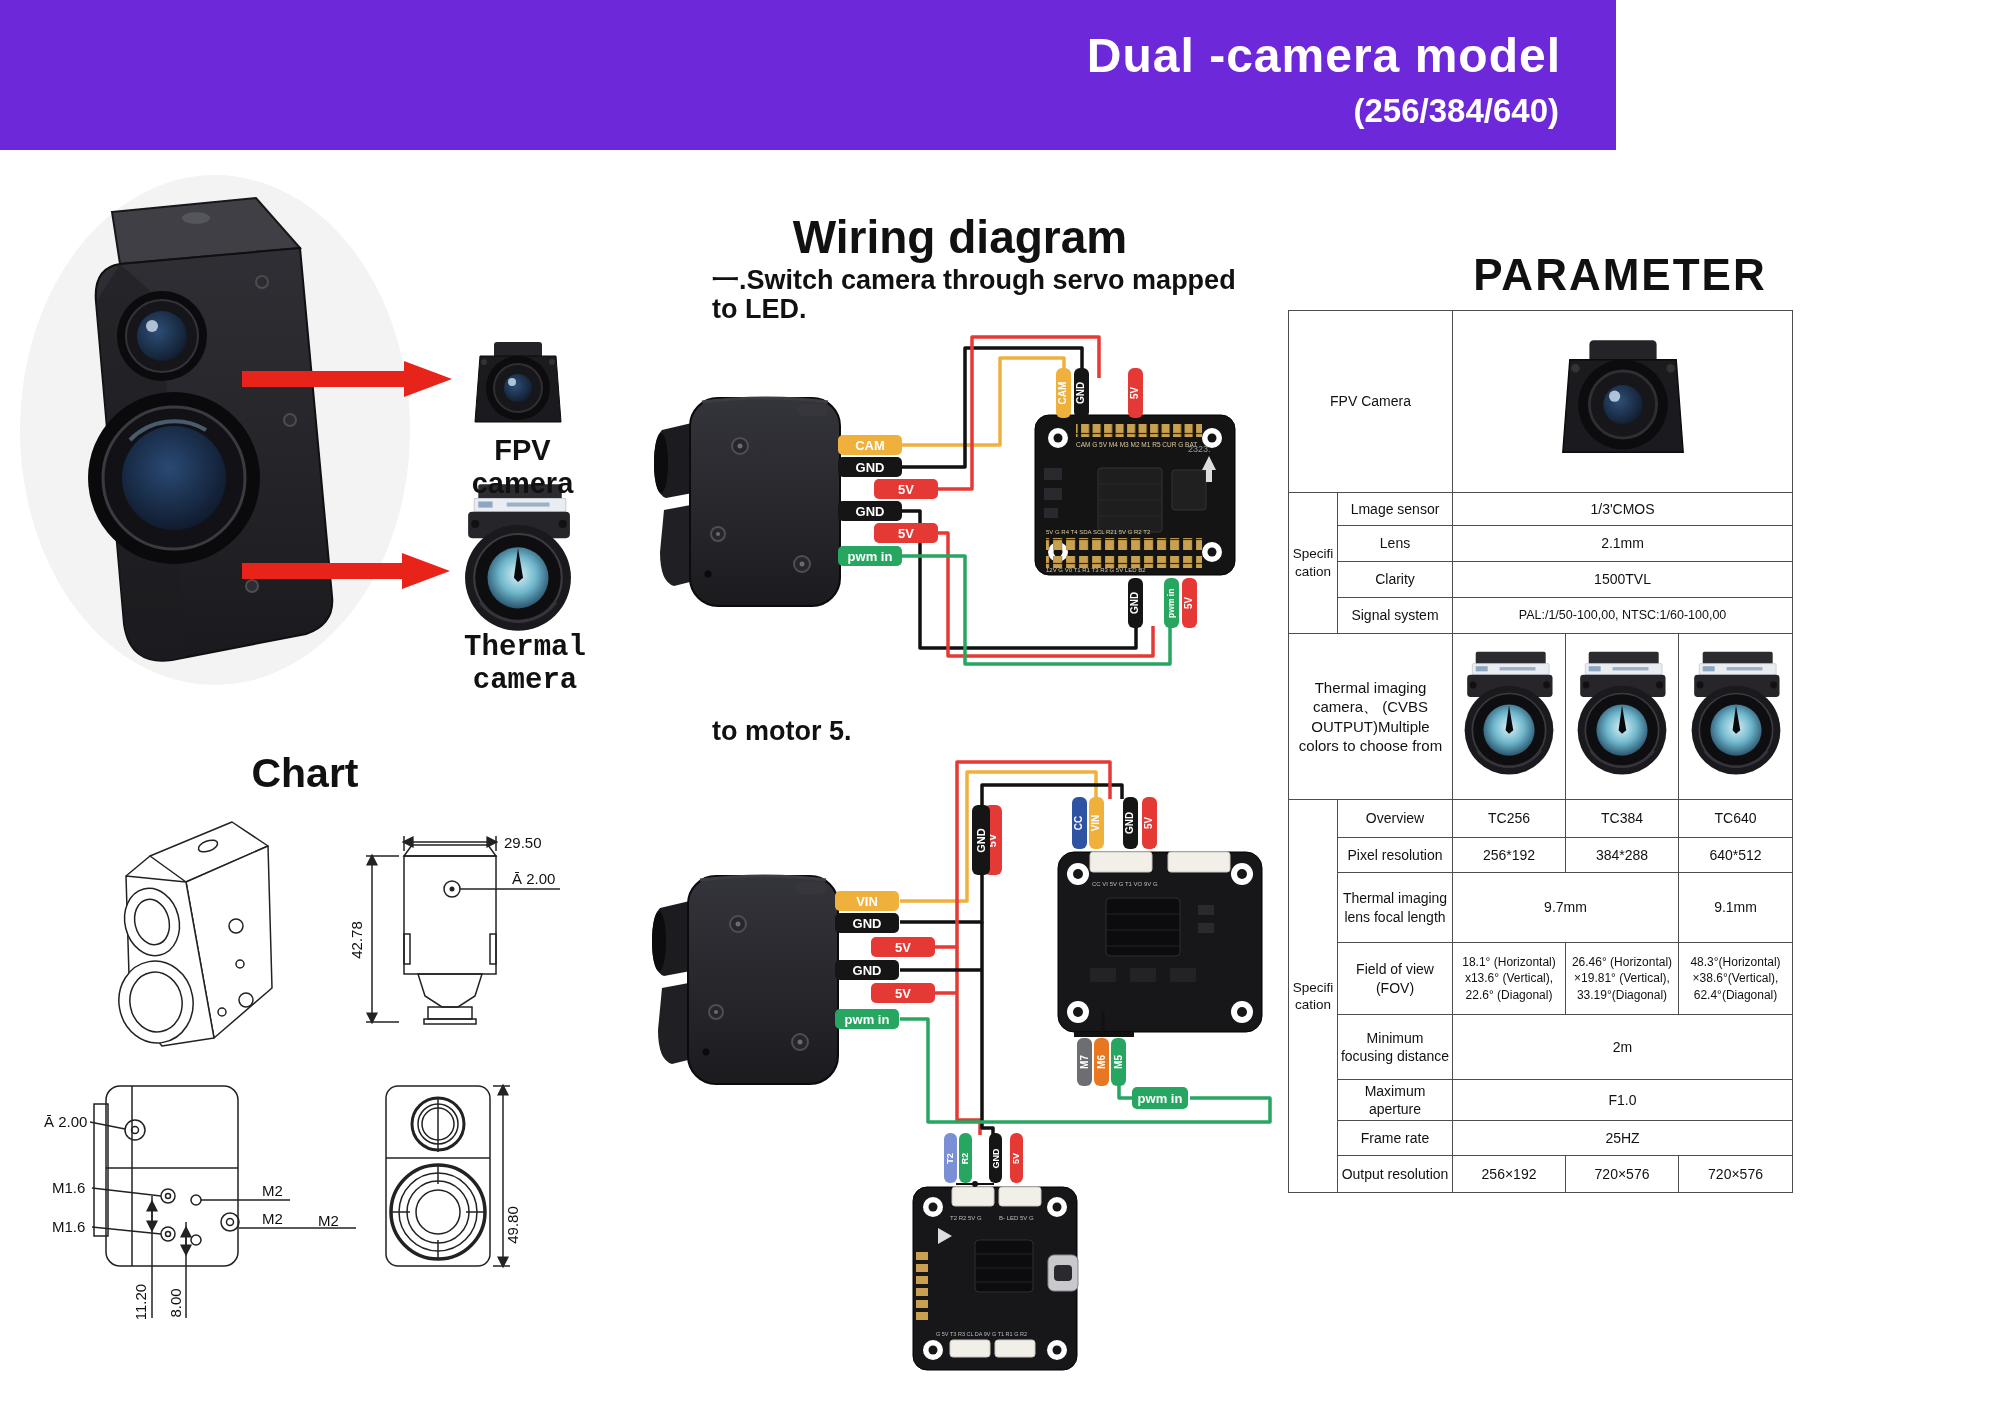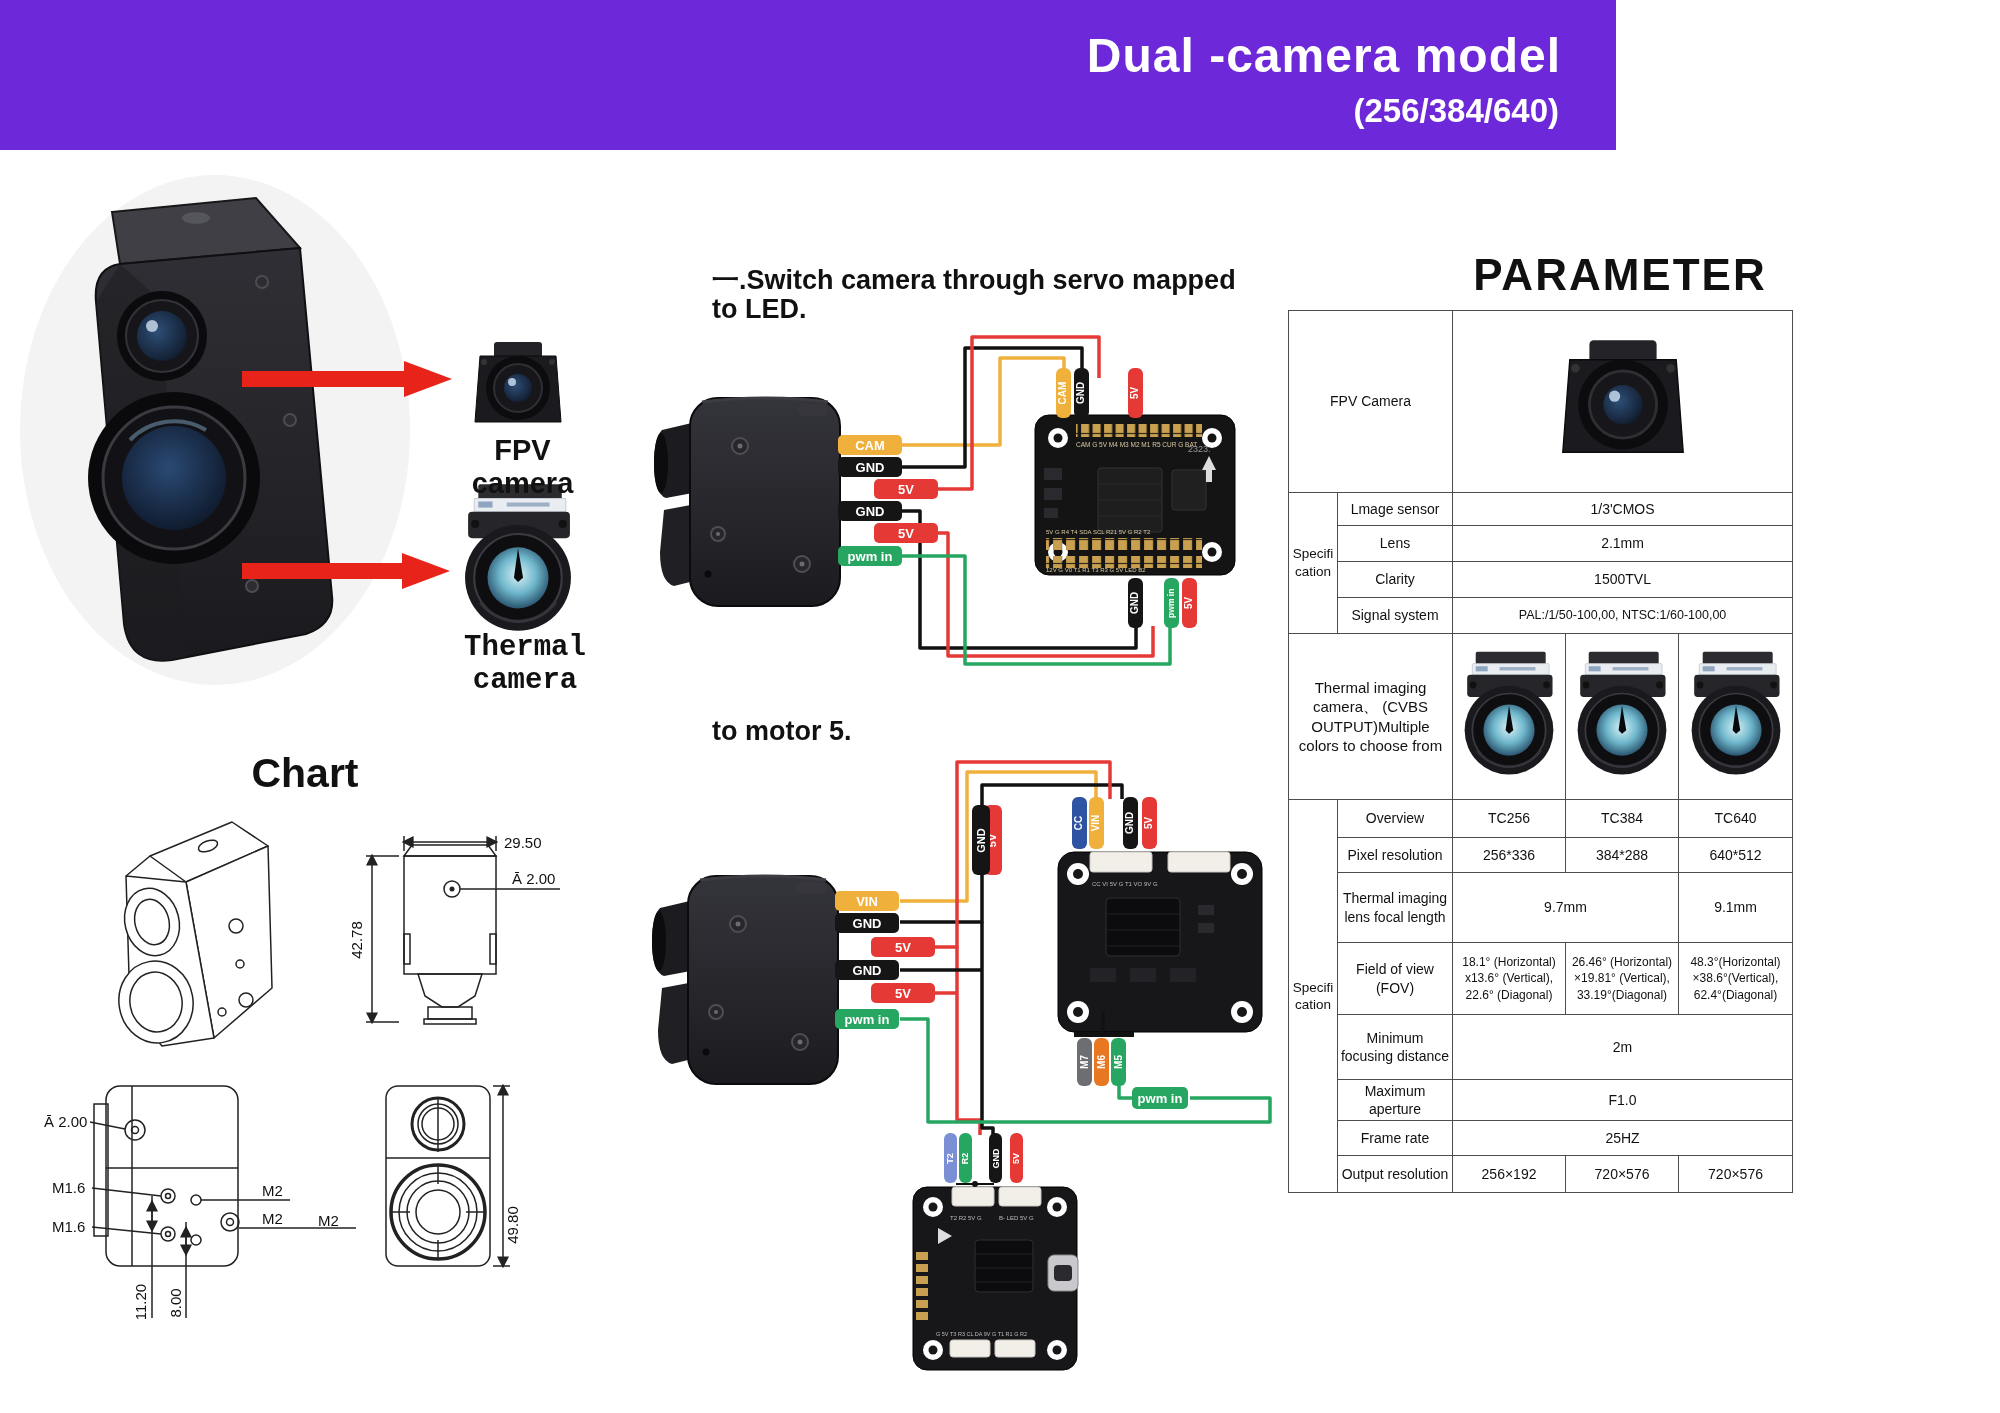--- a/index.html
+++ b/index.html
@@ -377,20 +377,21 @@
   </svg>
 
   <div class="header">
     <div class="hd-title">Dual -camera model</div>
     <div class="hd-sub">(256/384/640)</div>
   </div>
 
   <div class="lbl-fpv">FPV camera</div>
   <div class="lbl-thermal">Thermal camera</div>
   <div class="h-chart">Chart</div>
+  <div class="h-wiring">Wiring diagram</div>
   <div class="h-sec" style="top:262px;">一.Switch camera through servo mapped</div>
   <div class="h-sec" style="top:294px;">to LED.</div>
   <div class="h-sec" style="top:716px;">to motor 5.</div>
   <div class="h-param">PARAMETER</div>
 
   <div class="pill bg-orange" style="left:838px;top:435px;">CAM</div>
   <div class="pill bg-black" style="left:838px;top:457px;">GND</div>
   <div class="pill bg-red" style="left:838px;top:479px;">5V</div>
   <div class="pill bg-black" style="left:838px;top:501px;">GND</div>
   <div class="pill bg-red" style="left:838px;top:523px;">5V</div>
@@ -523,21 +524,21 @@
       </tr>
       <tr style="height:38px">
         <td rowspan="8" class="spec">Specifi cation</td>
         <td>Overview</td>
         <td>TC256</td>
         <td>TC384</td>
         <td>TC640</td>
       </tr>
       <tr style="height:35px">
         <td>Pixel resolution</td>
-        <td>256*336</td>
+        <td>256*192</td>
         <td>384*288</td>
         <td>640*512</td>
       </tr>
       <tr style="height:70px">
         <td>Thermal imaging lens focal length</td>
         <td colspan="2">9.7mm</td>
         <td>9.1mm</td>
       </tr>
       <tr style="height:72px">
         <td>Field of view (FOV)</td>

